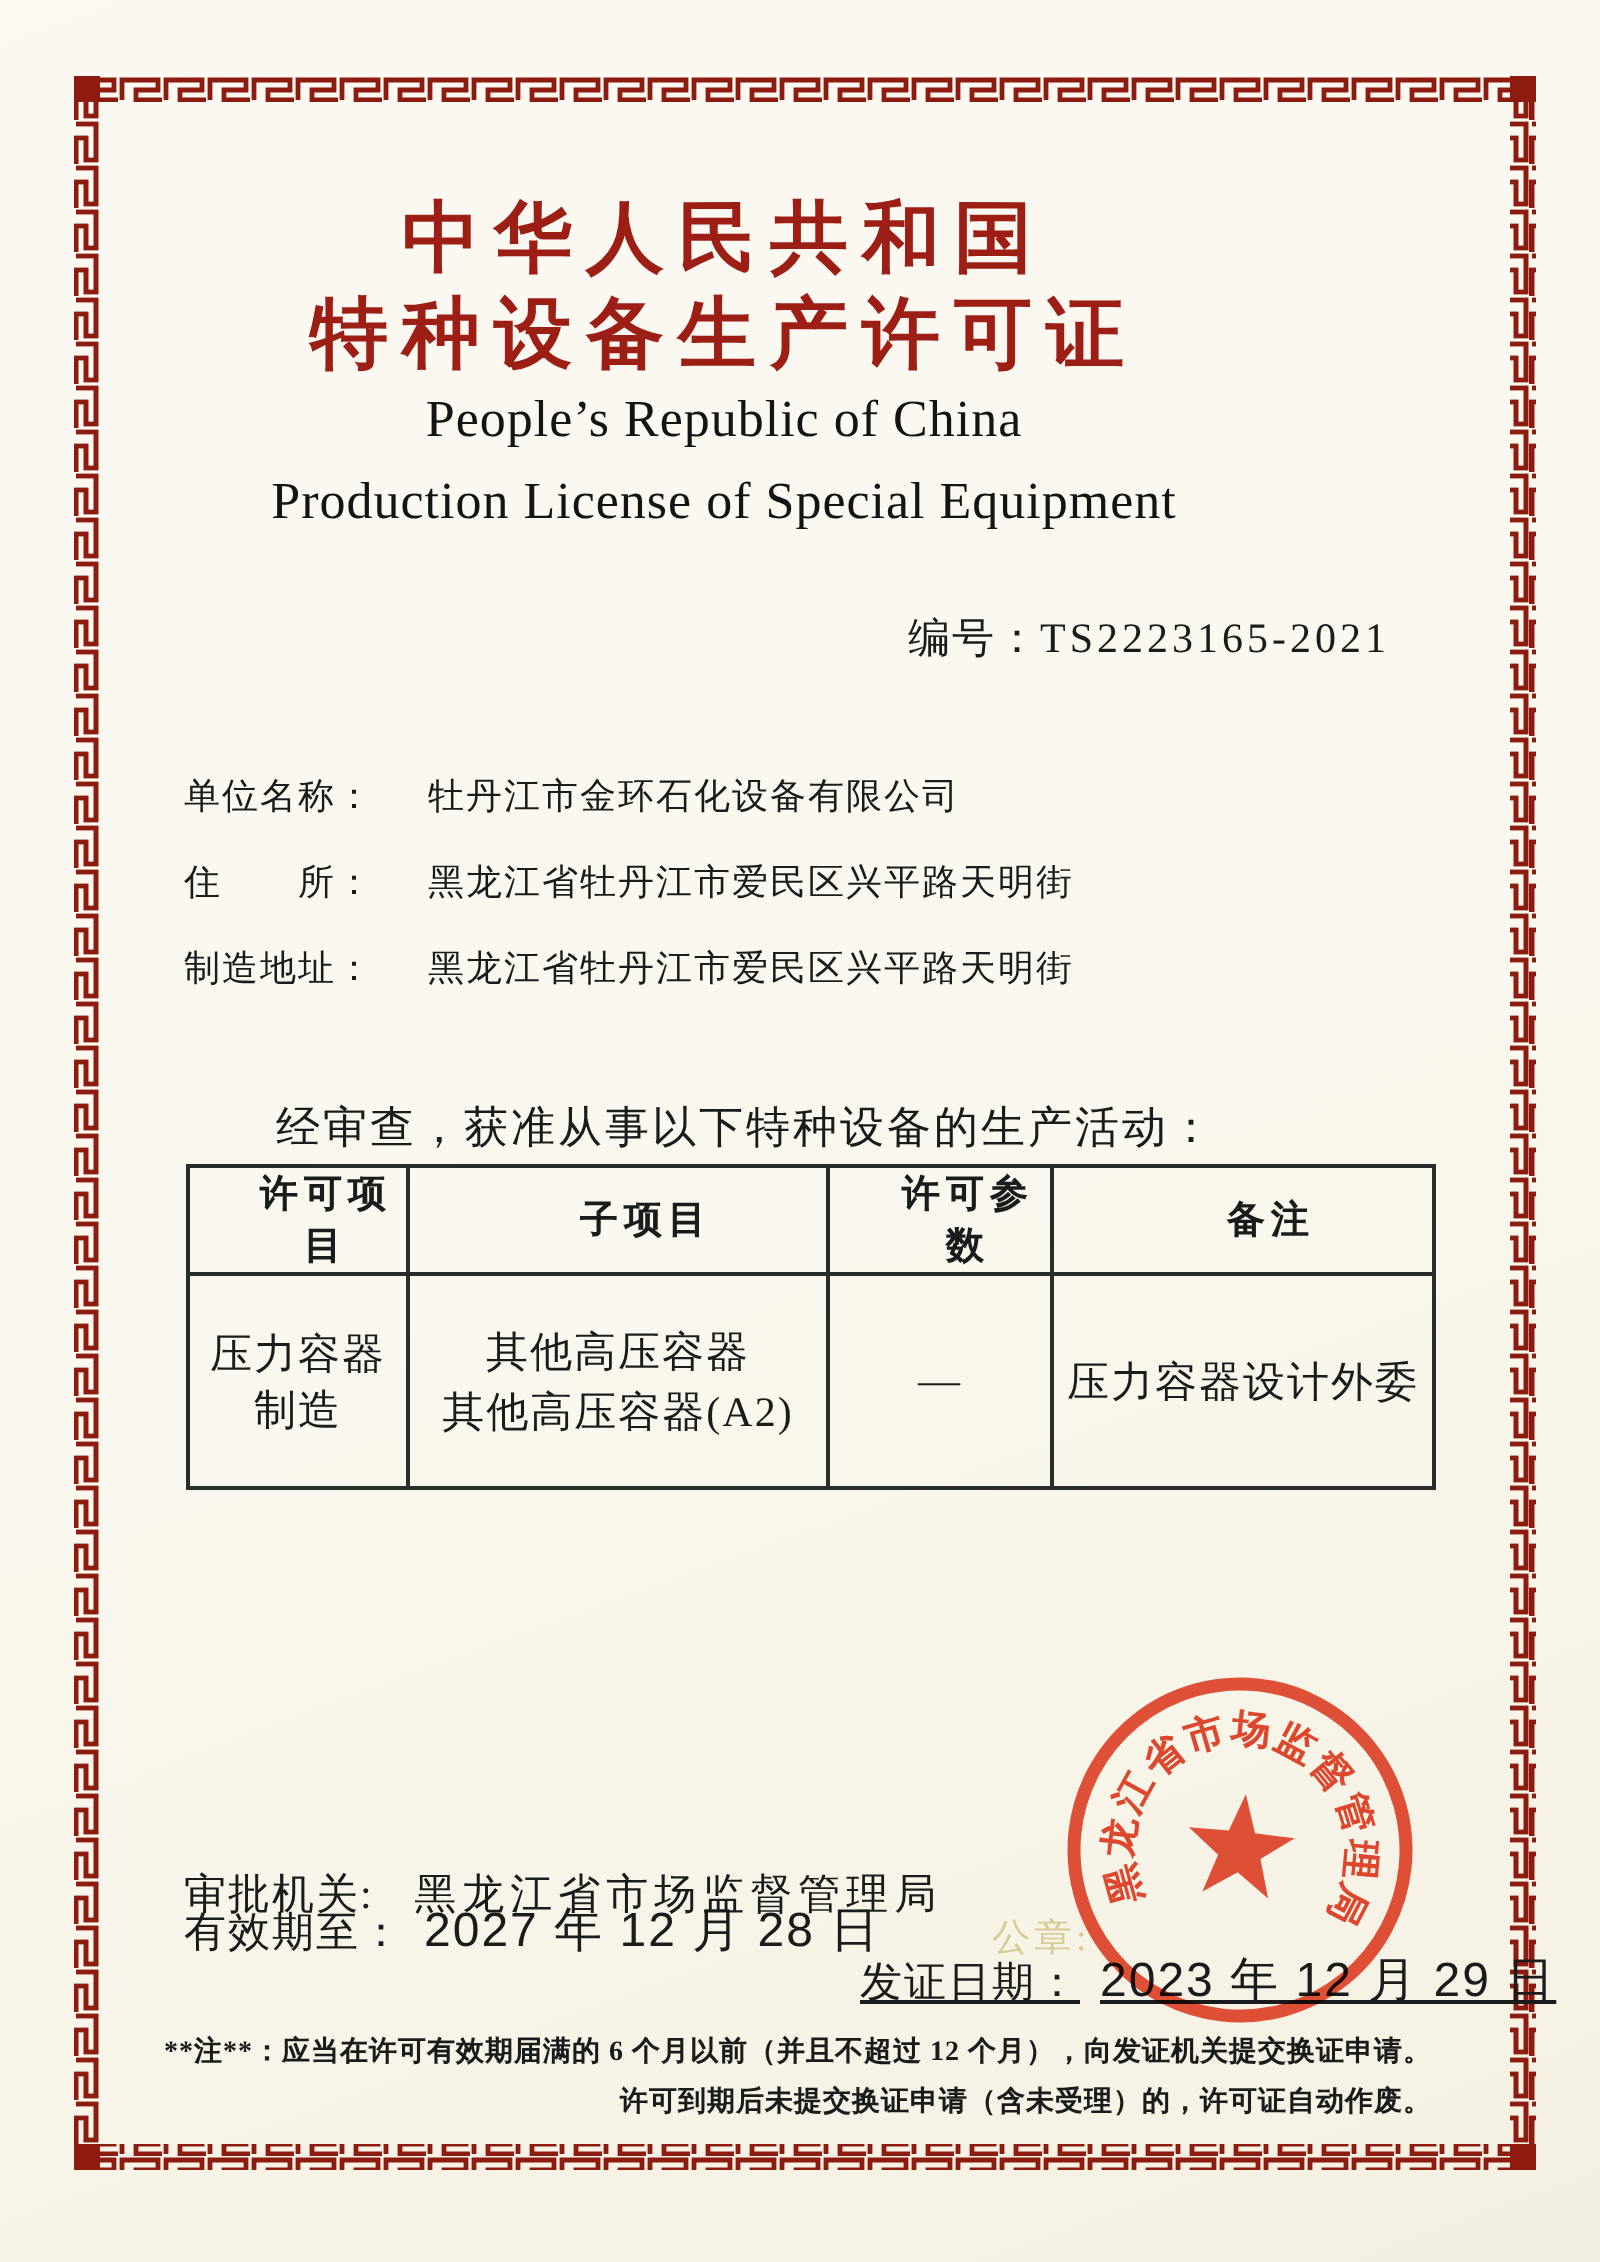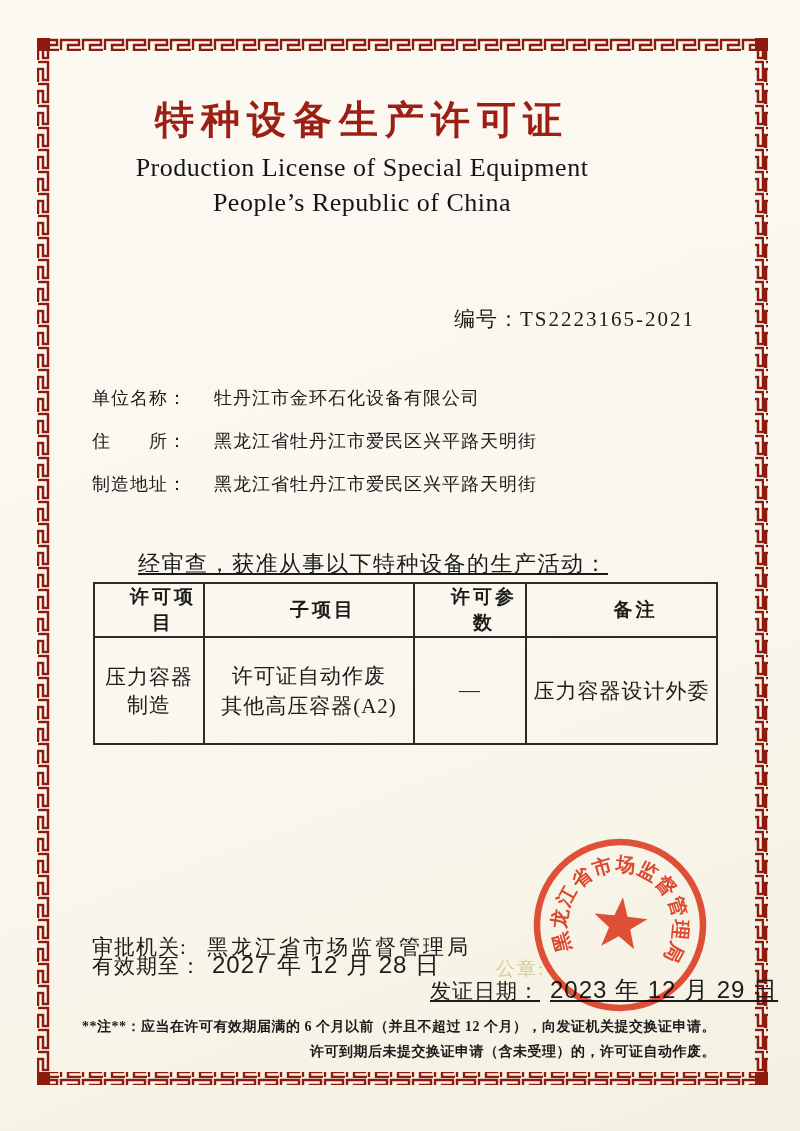--- a/index.html
+++ b/index.html
@@ -16,21 +16,21 @@
   .title-en{font-size:26px;color:#141414;line-height:35px;letter-spacing:0.5px;}
   .title-en.first{margin-top:6px;}
   
   .license-no{position:absolute;top:305px;left:37px;width:658px;text-align:right;font-size:21px;letter-spacing:1px;}
   .license-no .num{font-family:"Liberation Serif","DejaVu Serif",serif;letter-spacing:2px;}
   
   .fields{position:absolute;left:92px;top:386px;width:620px;font-size:18px;}
   .field-row{display:flex;margin-bottom:19px;letter-spacing:1px;white-space:nowrap;}
   .field-row .lbl{width:122px;flex:0 0 auto;}
   
-  .grant{position:absolute;left:138px;top:549px;font-size:22px;letter-spacing:1.5px;text-decoration:underline;}
+  .grant{position:absolute;left:138px;top:549px;font-size:22px;letter-spacing:1.5px;}
   
   table.lic{position:absolute;left:93px;top:582px;width:623px;border-collapse:collapse;table-layout:fixed;}
   table.lic th,table.lic td{border:2px solid #2b2b2b;text-align:center;vertical-align:middle;padding:0;}
   table.lic th{height:45px;font-size:19px;font-weight:700;letter-spacing:3px;padding-left:28px;}
   table.lic td{height:105px;font-size:21px;letter-spacing:1px;}
   td.subitem{line-height:30px;}
   
   .approval{position:absolute;left:92px;top:933px;font-size:21px;letter-spacing:1px;}
   .approval .val{margin-left:14px;letter-spacing:3px;}
   .date-valid{position:absolute;left:92px;top:949px;font-size:21px;letter-spacing:1px;white-space:nowrap;}
@@ -62,23 +62,24 @@
     <rect x="0" y="1034" width="731" height="13" fill="url(#mh)"></rect>
     <rect x="0" y="0" width="13" height="1047" fill="url(#mv)"></rect>
     <rect x="718" y="0" width="13" height="1047" fill="url(#mv)"></rect>
     <rect x="0" y="0" width="13" height="13" fill="#8e1b10"></rect>
     <rect x="718" y="0" width="13" height="13" fill="#8e1b10"></rect>
     <rect x="0" y="1034" width="13" height="13" fill="#8e1b10"></rect>
     <rect x="718" y="1034" width="13" height="13" fill="#8e1b10"></rect>
   </svg>
 
   <div class="title-block">
+    <div class="title-cn">中华人民共和国</div>
     <div class="title-cn">特种设备生产许可证</div>
+    <div class="title-en">People’s Republic of China</div>
     <div class="title-en first">Production License of Special Equipment</div>
-    <div class="title-en">People’s Republic of China</div>
   </div>
 
   <div class="license-no">
     <span>编号：</span><span class="num">TS2223165-2021</span>
   </div>
 
   <div class="fields">
     <div class="field-row">
       <span class="lbl">单位名称：</span>
       <span class="val">牡丹江市金环石化设备有限公司</span>
@@ -107,21 +108,21 @@
         <th>许可项目</th>
         <th>子项目</th>
         <th>许可参数</th>
         <th>备注</th>
       </tr>
     </thead>
     <tbody>
       <tr>
         <td>压力容器制造</td>
         <td class="subitem">
-          <div>许可证自动作废</div>
+          <div>其他高压容器</div>
           <div>其他高压容器(A2)</div>
         </td>
         <td>—</td>
         <td>压力容器设计外委</td>
       </tr>
     </tbody>
   </table>
 
   <div class="approval">
     <span>审批机关:</span>

